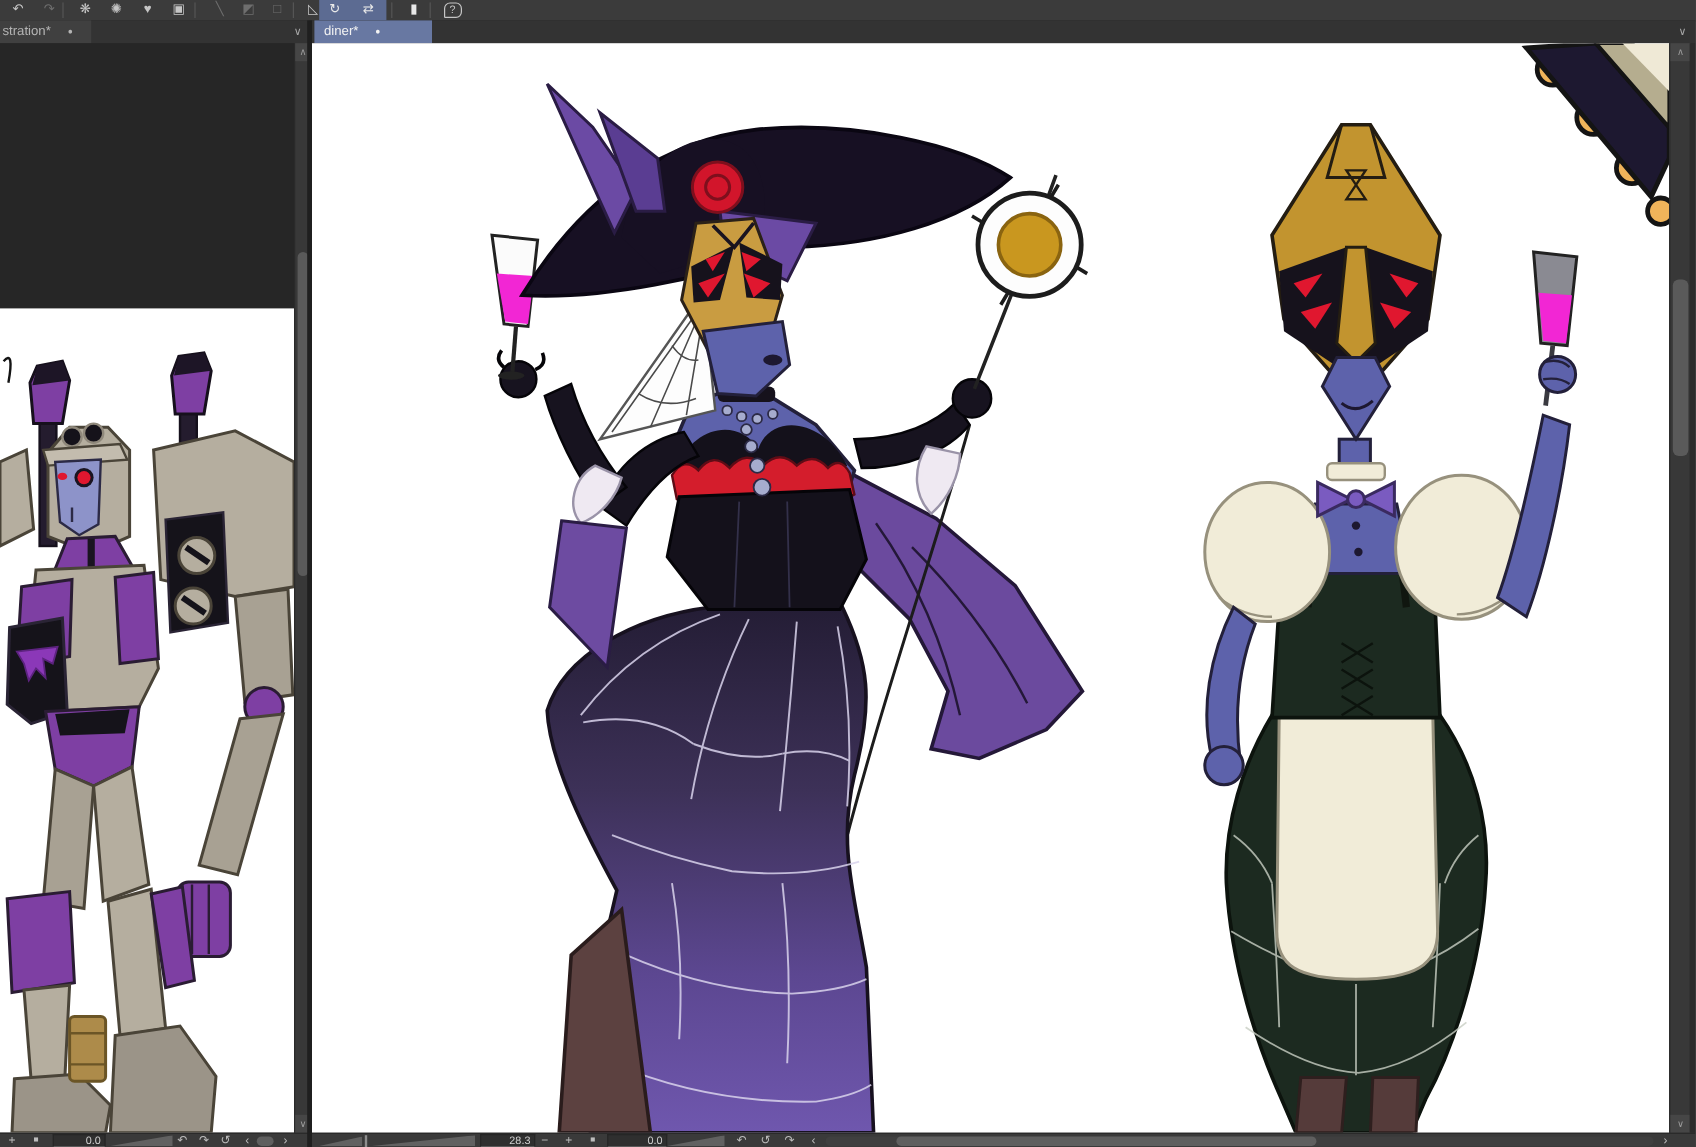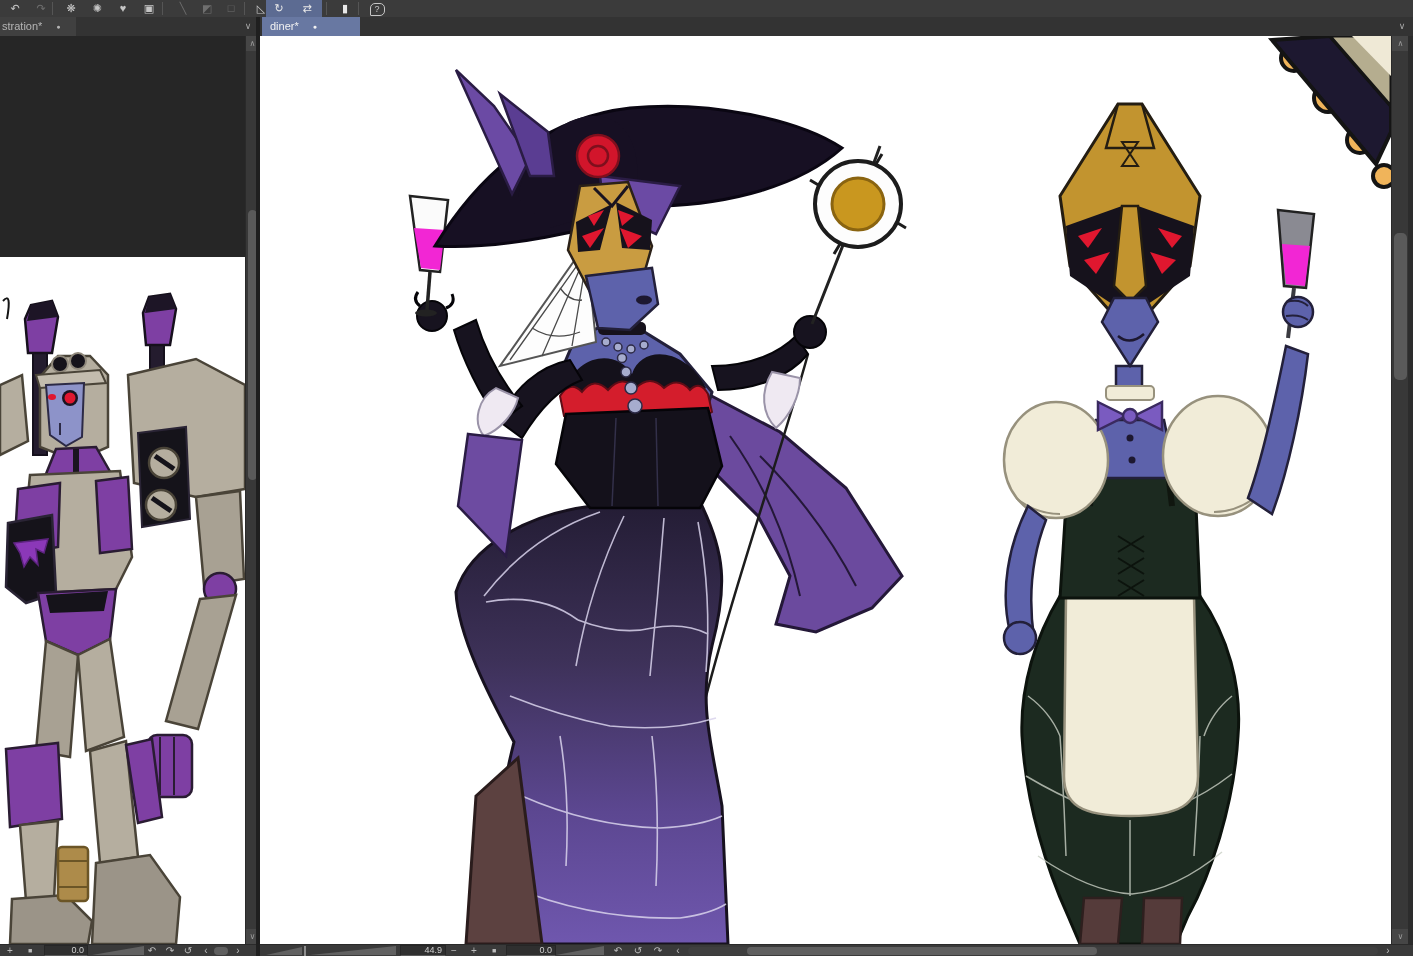--- a/index.html
+++ b/index.html
@@ -351,21 +351,21 @@
       <div class="sbtn" style="top:0">∧</div>
       <div class="vthumb" style="top:197px;width:13px;height:147px"></div>
       <div class="sbtn" style="top:893px">∨</div>
     </div>
     <div class="abs" style="left:1148px;top:19px;width:5px;height:908px;background:#2c2c2c"></div>
 
     <div class="abs statusbar" style="left:0;top:927px;width:1153px">
       <div class="ramp" style="left:6px;width:36px;height:8px"></div>
       <div class="rampline" style="left:44px"></div>
       <div class="ramp" style="left:50px;width:86px;height:9px"></div>
-      <div class="val" style="left:140px;width:38px">44.9</div>
+      <div class="val" style="left:140px;width:38px">28.3</div>
       <div class="sic" style="left:186px">−</div>
       <div class="sic" style="left:206px">+</div>
       <div class="sic" style="left:226px;font-size:7px">■</div>
       <div class="val" style="left:246px;width:42px">0.0</div>
       <div class="ramp" style="left:296px;width:48px;height:9px"></div>
       <div class="sic" style="left:350px">↶</div>
       <div class="sic" style="left:370px">↺</div>
       <div class="sic" style="left:390px">↷</div>
       <div class="sic" style="left:410px">‹</div>
       <div class="htrack" style="left:428px;width:690px"></div>

